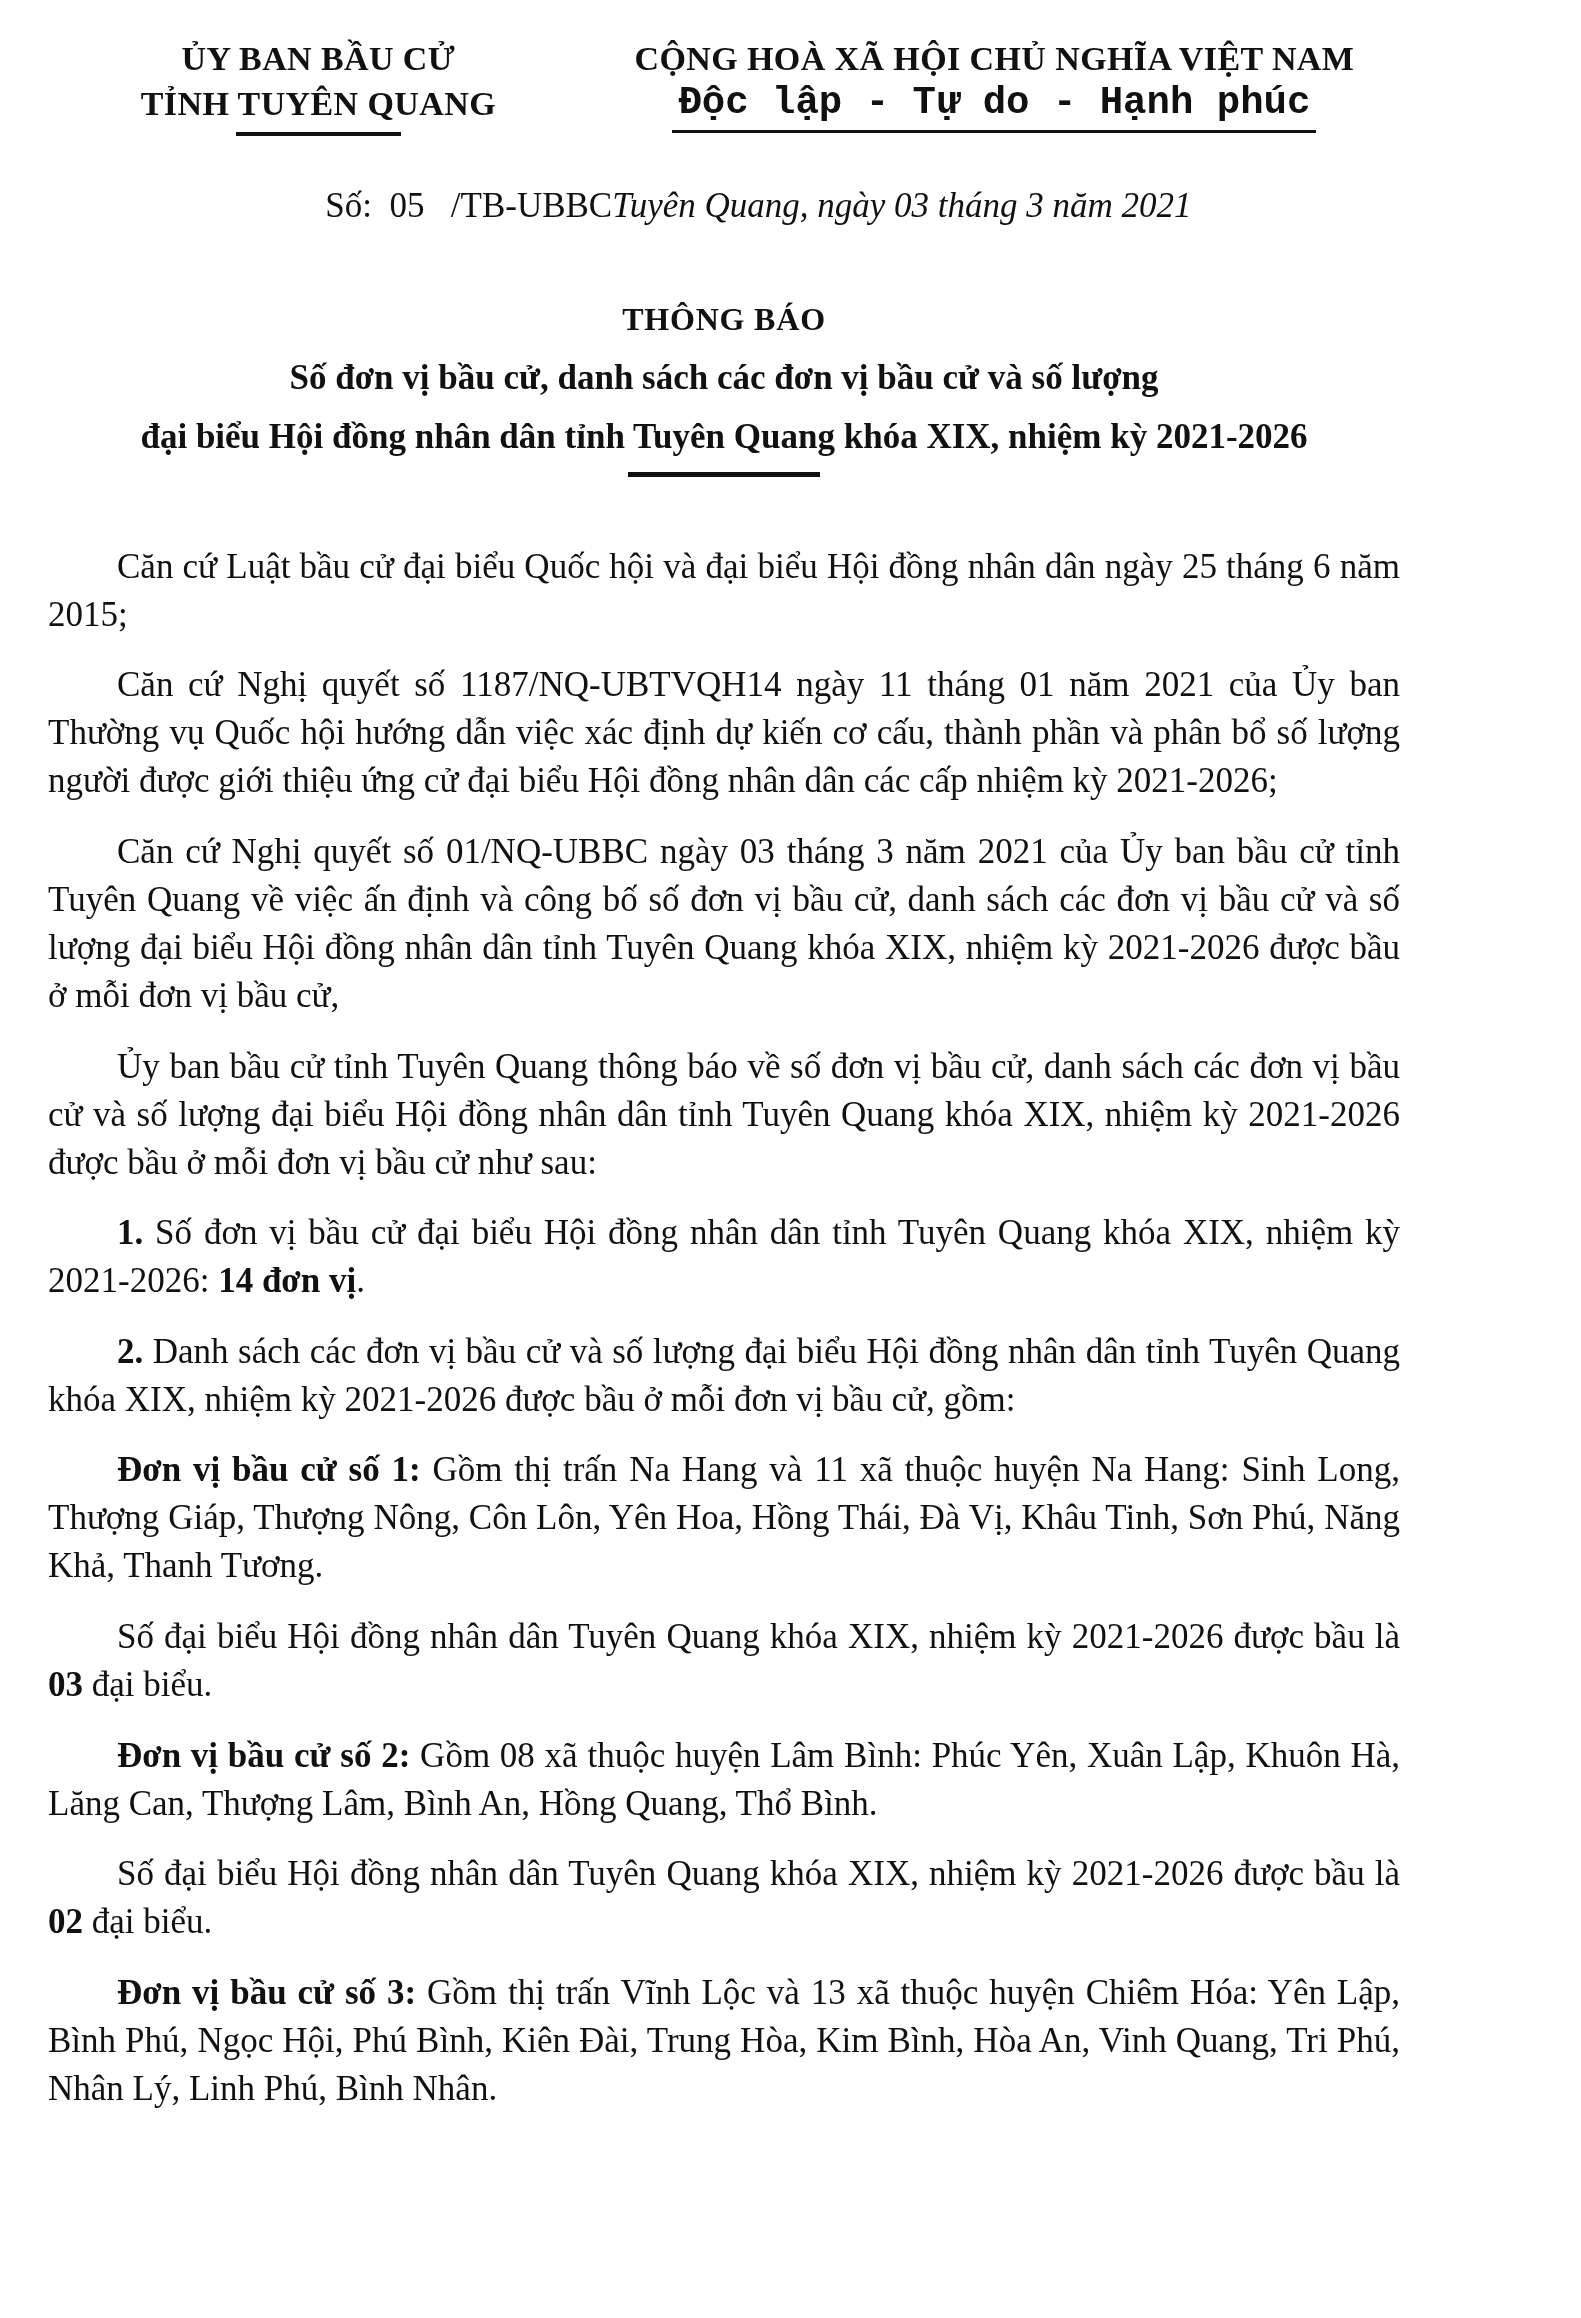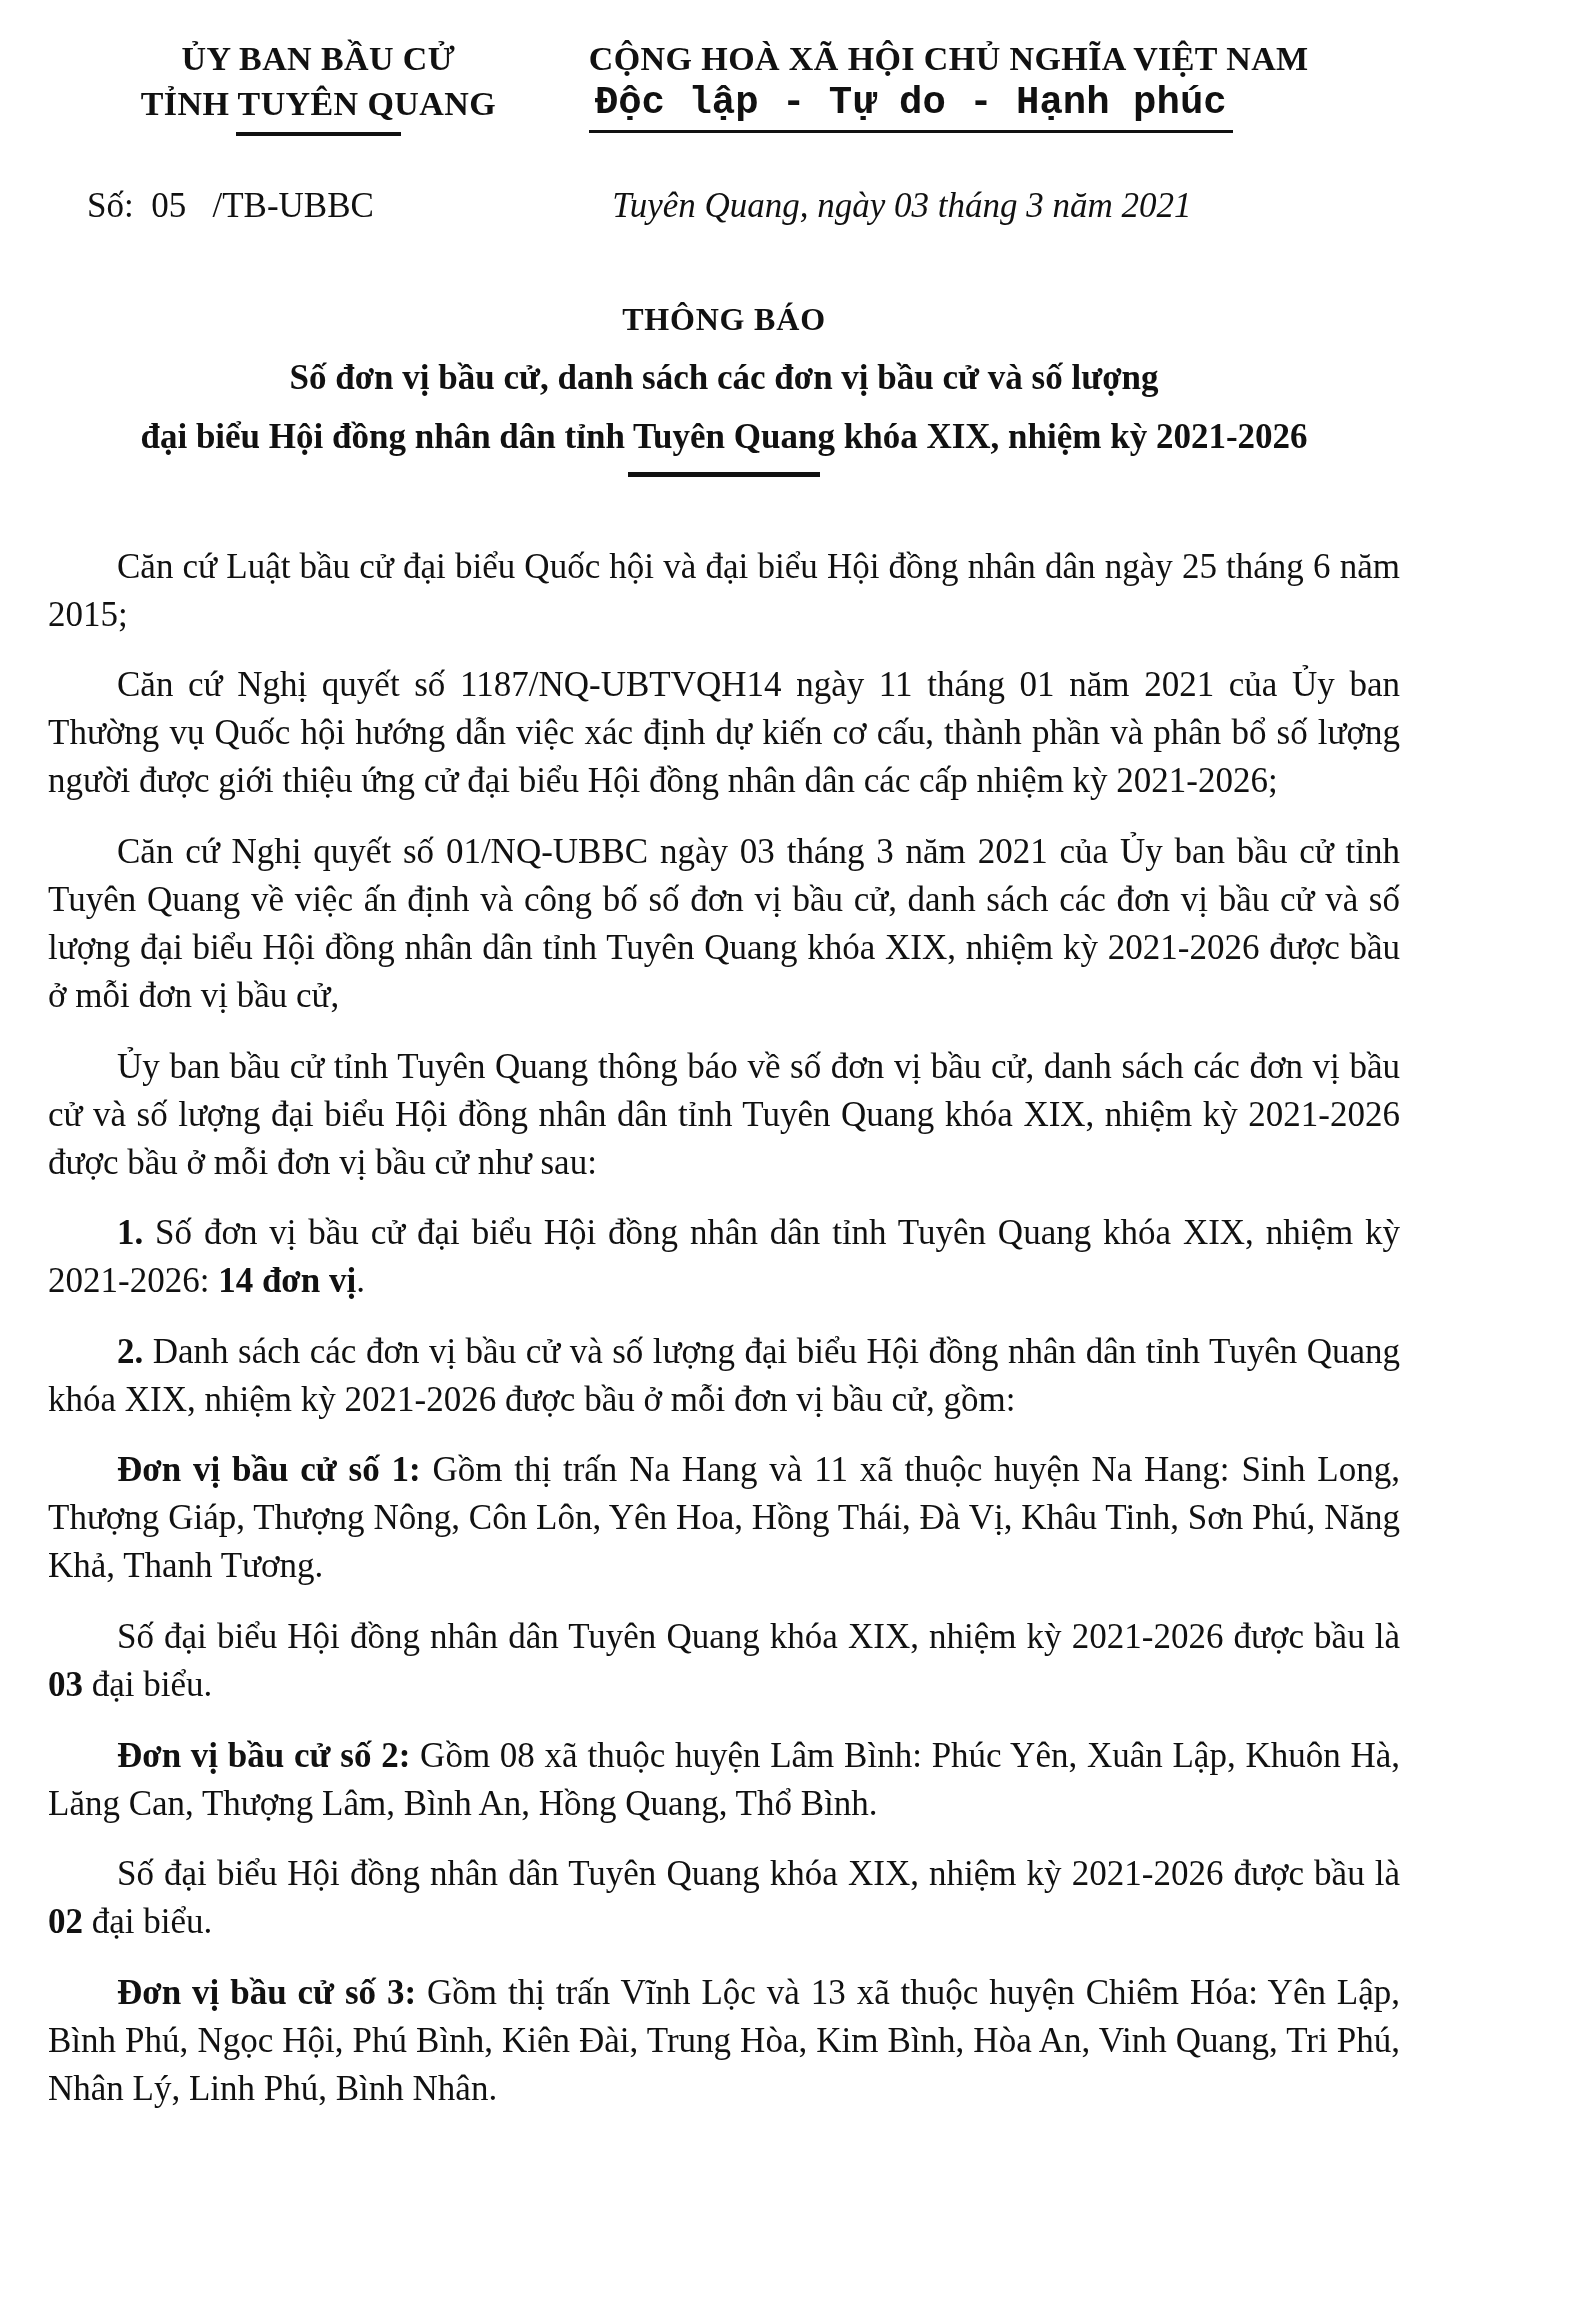--- a/index.html
+++ b/index.html
@@ -25,20 +25,21 @@
   .header-row {
     display: flex;
     align-items: flex-start;
   }
   .header-left {
     width: 40%;
     text-align: center;
   }
   .header-right {
     width: 60%;
+    text-align: center;
   }
   .header-left .h-line,
   .header-right .h-line {
     font-weight: bold;
     font-size: 34px;
     line-height: 45px;
     letter-spacing: 0.4px;
   }
   .org-underline {
     width: 165px;
@@ -56,21 +57,21 @@
     font-family: Liberation Mono, monospace;
   }
 
   .number-row {
     display: flex;
     margin-top: 50px;
     align-items: baseline;
   }
   .number-cell {
     width: 40%;
-    text-align: left;
+    text-align: right;
     padding-left: 39px;
     font-size: 35px;
     white-space: pre;
   }
   .date-cell {
     width: 60%;
     text-align: left;
     font-size: 35px;
     font-style: italic;
   }

